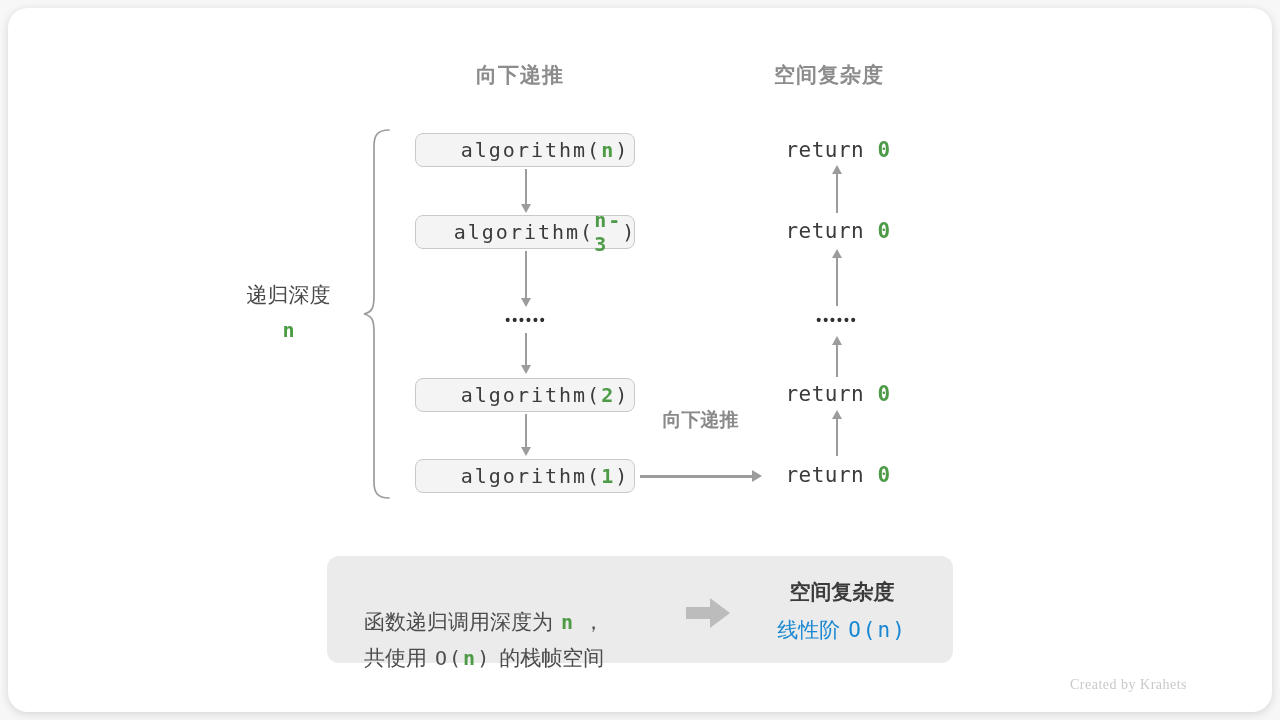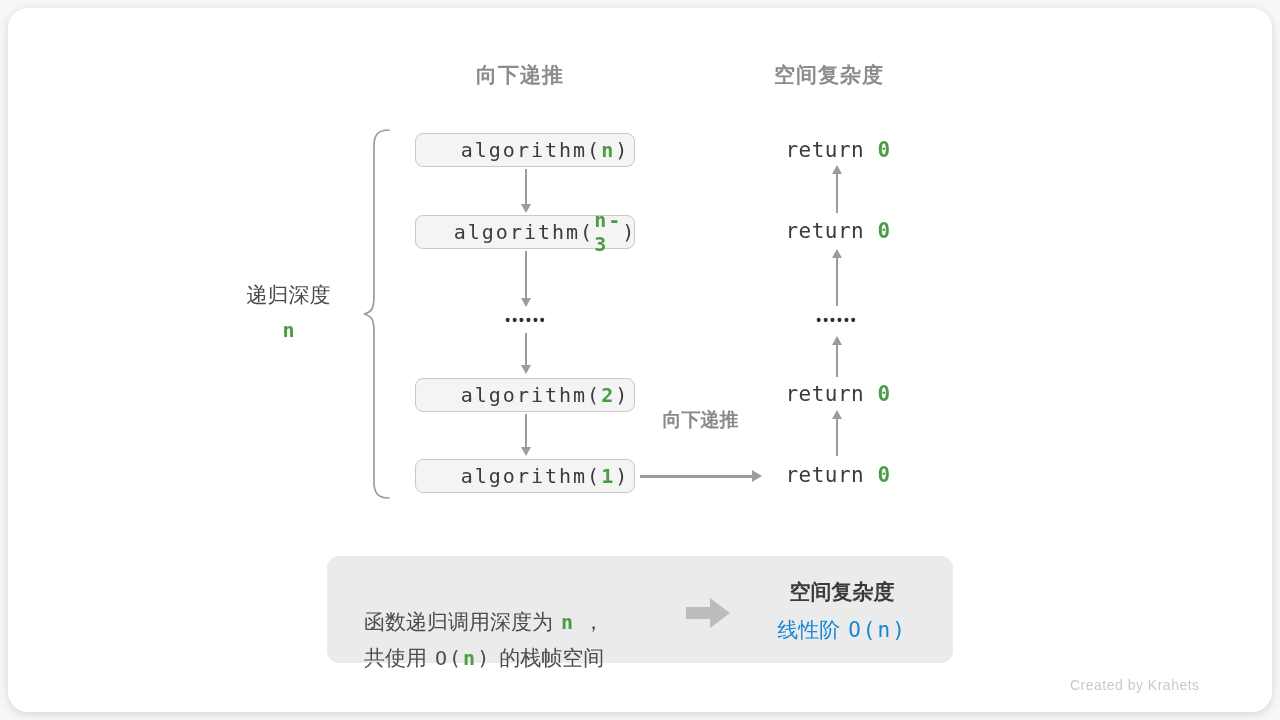--- a/index.html
+++ b/index.html
@@ -51,21 +51,21 @@
   .sum-left { position:absolute; left:364px; top:572px; font-size:21px; color:#4c4c4c; line-height:35px;margin-top:32px; }
   .sum-left .mono { font-size:20px; letter-spacing:2px; }
   .sum-left .pad { margin:0 8px; }
   .sum-title { position:absolute; left:717px; top:578px; width:250px; text-align:center;
                font-size:21px; font-weight:bold; color:#3b3b3b; }
   .sum-value { position:absolute; left:717px; top:616px; width:250px; text-align:center;
                font-size:21px; font-weight:normal; color:#1787d3; }
   .sum-value .mono { letter-spacing:2px; margin-left:8px; }
 
   .credit { position:absolute; left:1070px; top:677px; font-size:14px; color:#c9c9c9;
-            font-family:Liberation Sans, sans-serif; letter-spacing:0.5px; }
+            font-family:Liberation Serif, serif; letter-spacing:0.5px; }
 
   svg { display:block; }
 </style>
 </head>
 <body>
 
 <div class="stage">
   <div class="card"></div>
 
   <div class="col-head" style="left:409px;">向下递推</div>

